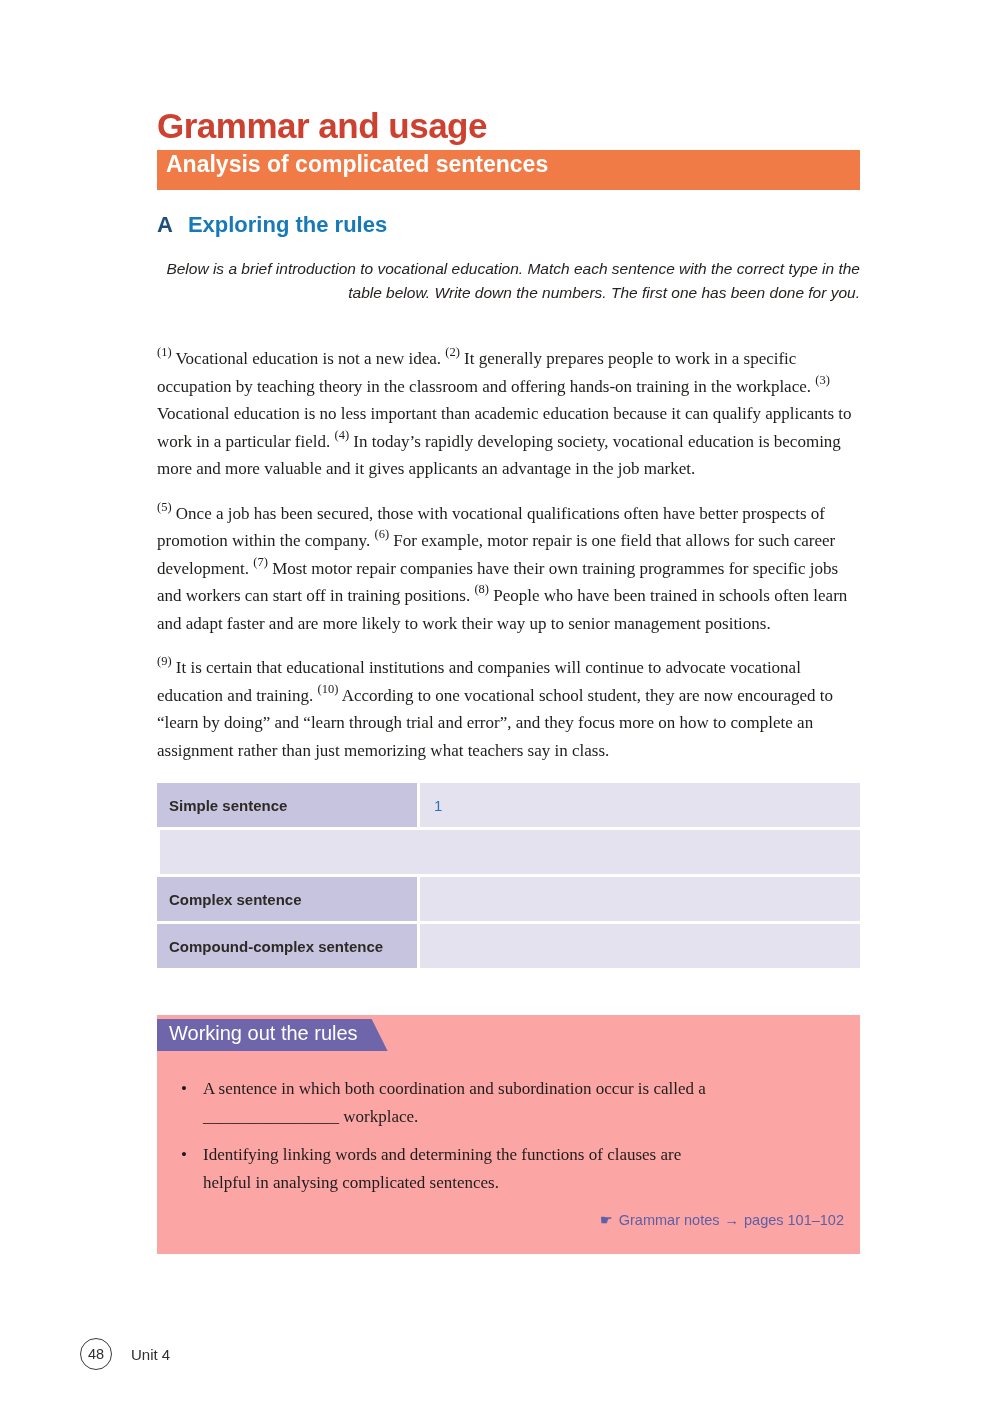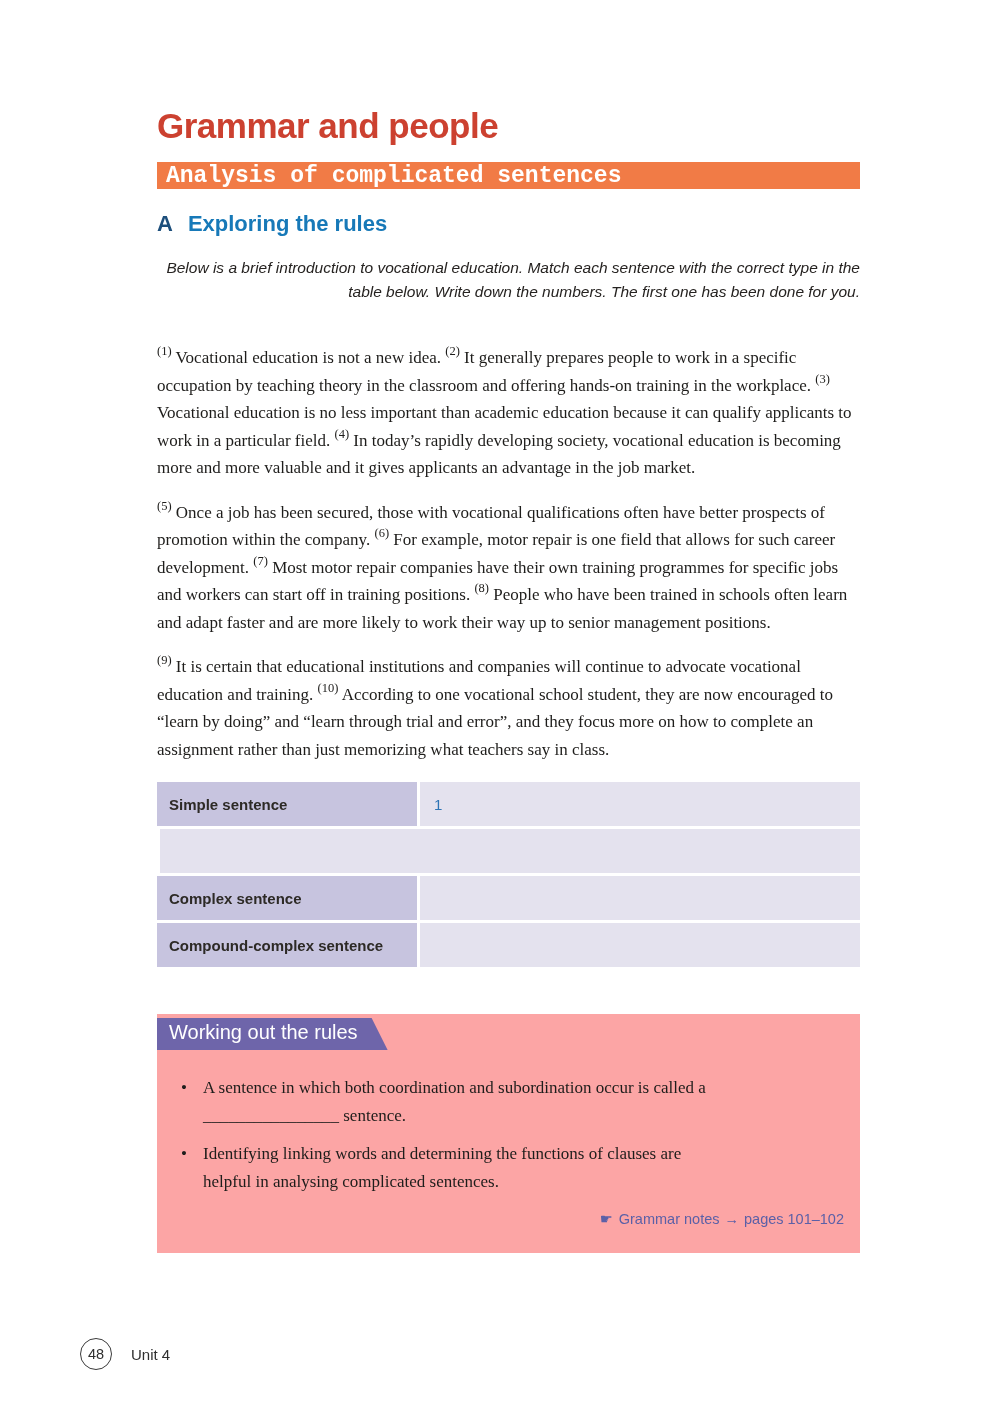--- a/index.html
+++ b/index.html
@@ -3,23 +3,23 @@
 <meta charset="utf-8">
 <style>
   html,body{margin:0;padding:0;background:#ffffff;}
   .page{position:relative;width:1000px;height:1422px;background:#ffffff;overflow:hidden;
         font-family:"Liberation Serif",serif;color:#1e1d1b;}
   .content{position:absolute;left:157px;top:0;width:703px;}
 
   .page-title{margin:0;padding-top:106px;font-family:"Liberation Sans",sans-serif;
               font-weight:bold;font-size:35px;letter-spacing:-0.5px;color:#cc4130;}
 
-  .topic-banner{margin-top:16px;background:#f17b46;color:#ffffff;
-                font-family:Liberation Mono, monospace;font-weight:bold;font-size:23px;
-                padding:1px 10px 0 9px;box-sizing:border-box;width:100%;}
+  .topic-banner{margin-top:4px;background:#f17b46;color:#ffffff;
+                font-family:Liberation Sans, sans-serif;font-weight:bold;font-size:23px;
+                padding:1px 10px 12px 9px;box-sizing:border-box;width:100%;}
 
   .section-heading{margin:22px 0 0 0;font-family:"Liberation Sans",sans-serif;
                    font-weight:bold;font-size:22px;}
   .section-letter{color:#1d4f7c;margin-right:15px;}
   .section-title{color:#1779b8;}
 
   .instructions{margin:19px 0 0 0;font-family:"Liberation Sans",sans-serif;
                 font-style:italic;font-size:15.5px;line-height:24px;color:#262321;text-align:right;}
 
   .body-para{margin:17px 0 0 0;font-size:17px;line-height:27.5px;color:#1e1d1b;}
@@ -54,21 +54,21 @@
                display:flex;align-items:center;justify-content:center;
                font-size:14.5px;box-sizing:border-box;}
   .unit-label{margin-left:19px;font-size:15px;}
 </style>
 </head>
 <body>
 
 <div class="page">
   <div class="content">
 
-    <h1 class="page-title">Grammar and people</h1>
+    <h1 class="page-title">Grammar and usage</h1>
 
     <div class="topic-banner">
       <span>Analysis of complicated sentences</span>
     </div>
 
     <h2 class="section-heading">
       <span class="section-letter">A</span><span class="section-title">Exploring the rules</span>
     </h2>
 
     <p class="instructions">Below is a brief introduction to vocational education. Match each sentence with the correct type in the table below. Write down the numbers. The first one has been done for you.</p>
@@ -93,21 +93,21 @@
         </div>
         <div class="trow">
           <div class="tlabel">Compound-complex sentence</div>
           <div class="tvalue"></div>
         </div>
       </div>
 
     <div class="rules-box">
       <div class="rules-banner">Working out the rules</div>
       <ul class="rules-list">
-          <li><span>A sentence in which both coordination and subordination occur is called a</span><br><span>________________ sentence.</span></li>
+          <li><span>A sentence in which both coordination and subordination occur is called a</span><br><span>________________ workplace.</span></li>
           <li><span>Identifying linking words and determining the functions of clauses are</span><br><span>helpful in analysing complicated sentences.</span></li>
         </ul>
       <div class="notes-line">
         <span class="hand">☛</span><span>Grammar notes</span><span class="arrow">→</span><span>pages 101–102</span>
       </div>
     </div>
 
   </div>
 
   <div class="footer">

